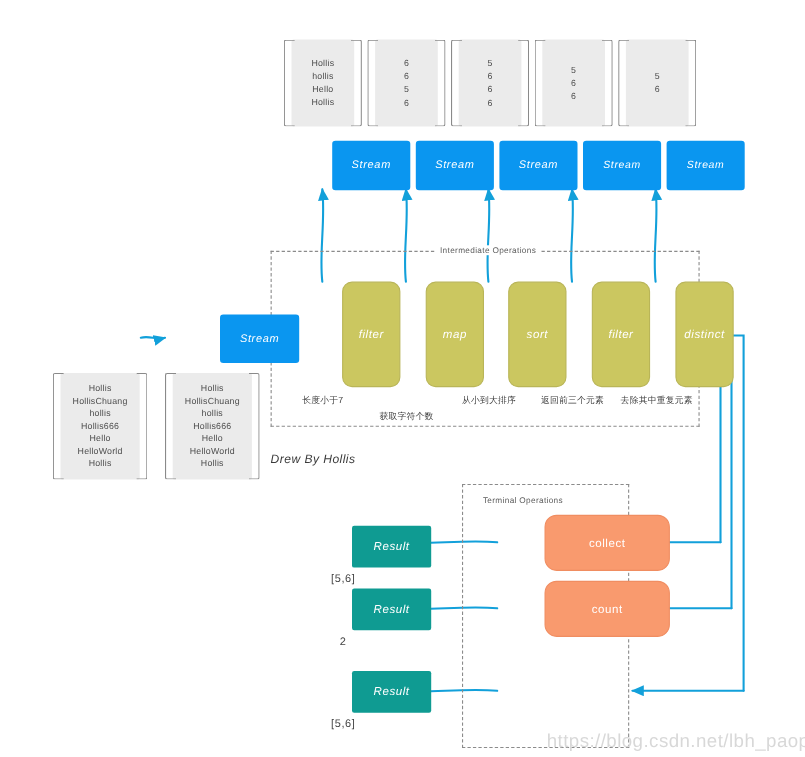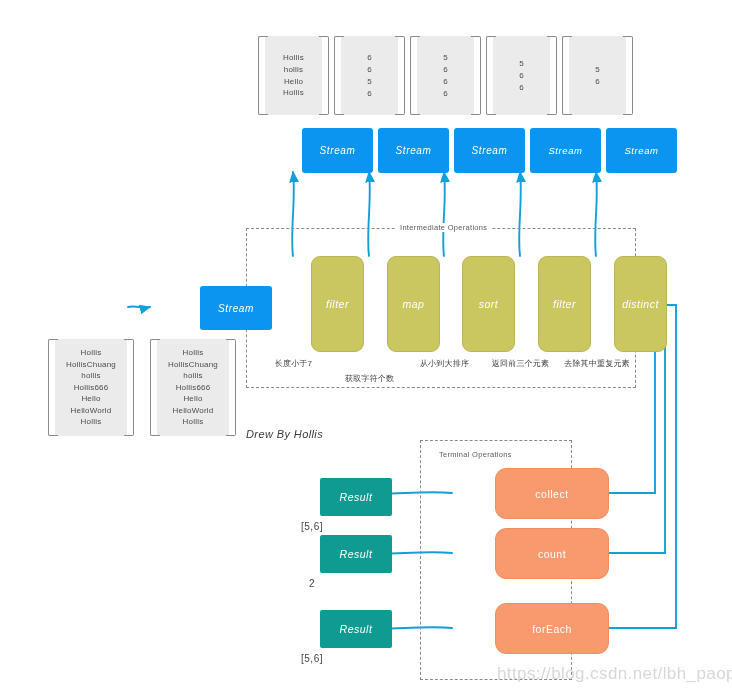--- a/index.html
+++ b/index.html
@@ -68,21 +68,21 @@
   .resultval{
     position:absolute;text-align:center;font-size:10px;color:#454545;
     letter-spacing:.5px;white-space:nowrap;
   }
   .grouplabel{
     position:absolute;font-size:7.5px;color:#5d5d5d;letter-spacing:.3px;
     white-space:nowrap;background:#fff;padding:0 4px;
   }
   .signature{
     position:absolute;font-size:11px;color:#3b3b3b;letter-spacing:.4px;
-    font-style:italic;white-space:nowrap;margin-top:16px;
+    font-style:italic;white-space:nowrap;
   }
   .watermark{
     position:absolute;font-size:17px;color:#d8d8d8;letter-spacing:.4px;
     white-space:nowrap;
   }
   .dashbox{position:absolute;border:1.4px dashed #8b8b8b;box-sizing:border-box;}
 </style>
 </head>
 <body>
 
@@ -243,21 +243,20 @@
       <div>Hello</div>
       <div>HelloWorld</div>
       <div>Hollis</div>
     </div>
   </div>
 
   <div class="signature" style="left:246px;top:412px;">Drew By Hollis</div>
 
   <div class="node termbox" style="left:451px;top:468px;width:114px;height:51px;">collect</div>
   <div class="node termbox" style="left:451px;top:528px;width:114px;height:51px;">count</div>
-  <div class="node termbox" style="left:451px;top:603px;width:114px;height:51px;">forEach</div>
 
   <div class="node resultbox" style="left:276px;top:478px;width:72px;height:38px;">Result</div>
   <div class="resultval" style="left:276px;top:521px;width:72px;">[5,6]</div>
 
   <div class="node resultbox" style="left:276px;top:535px;width:72px;height:38px;">Result</div>
   <div class="resultval" style="left:276px;top:578px;width:72px;">2</div>
 
   <div class="node resultbox" style="left:276px;top:610px;width:72px;height:38px;">Result</div>
   <div class="resultval" style="left:276px;top:653px;width:72px;">[5,6]</div>
 

